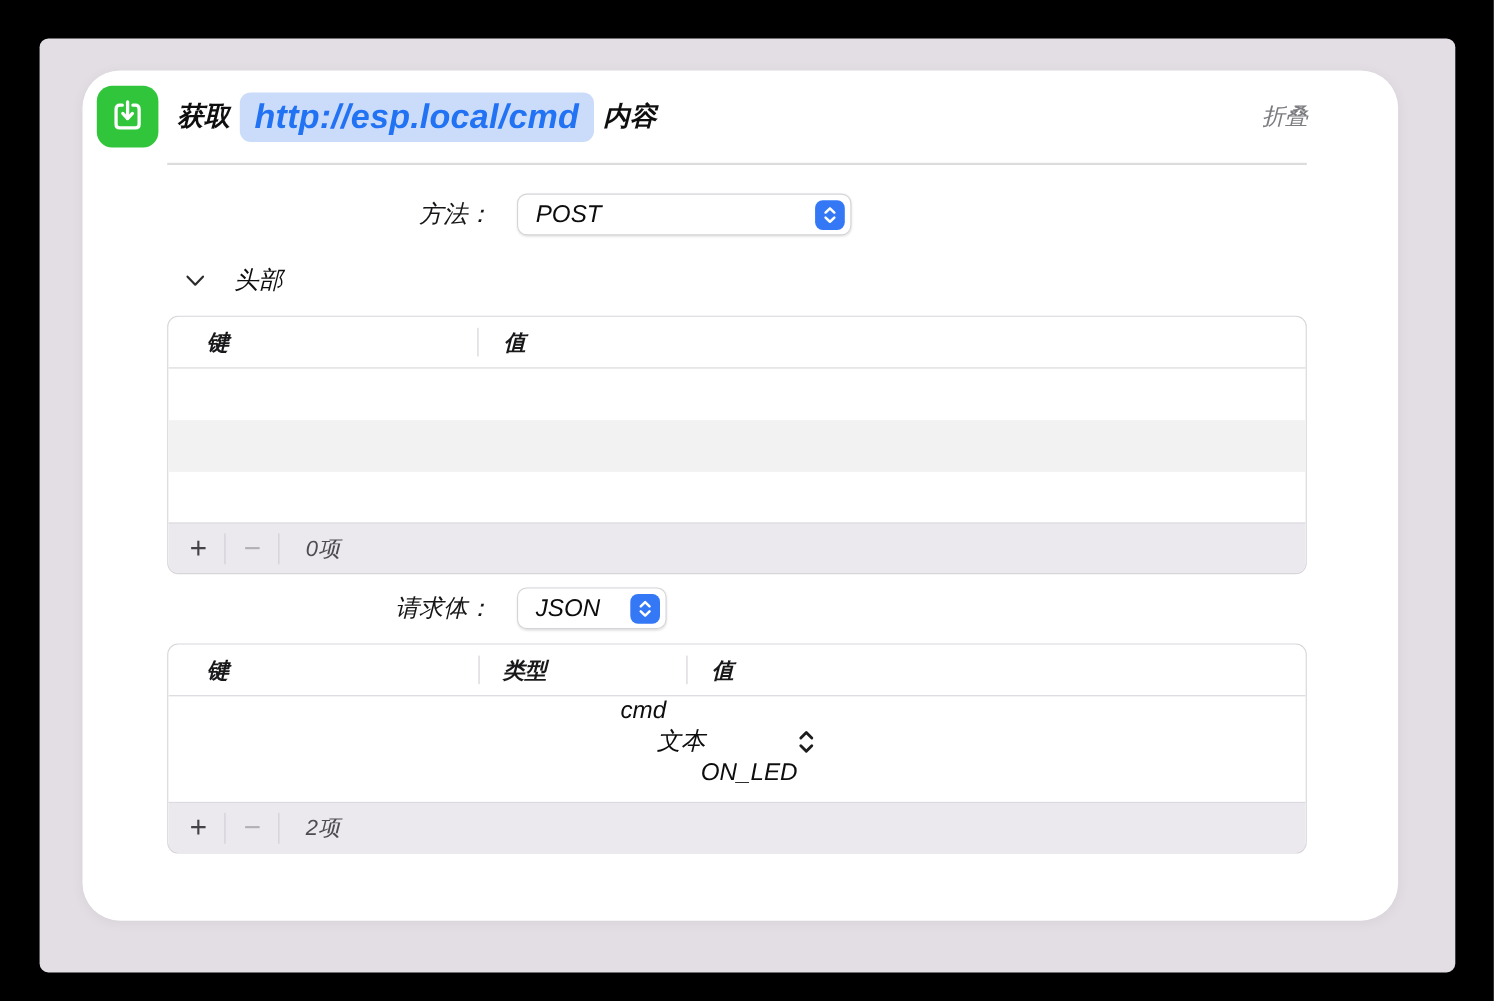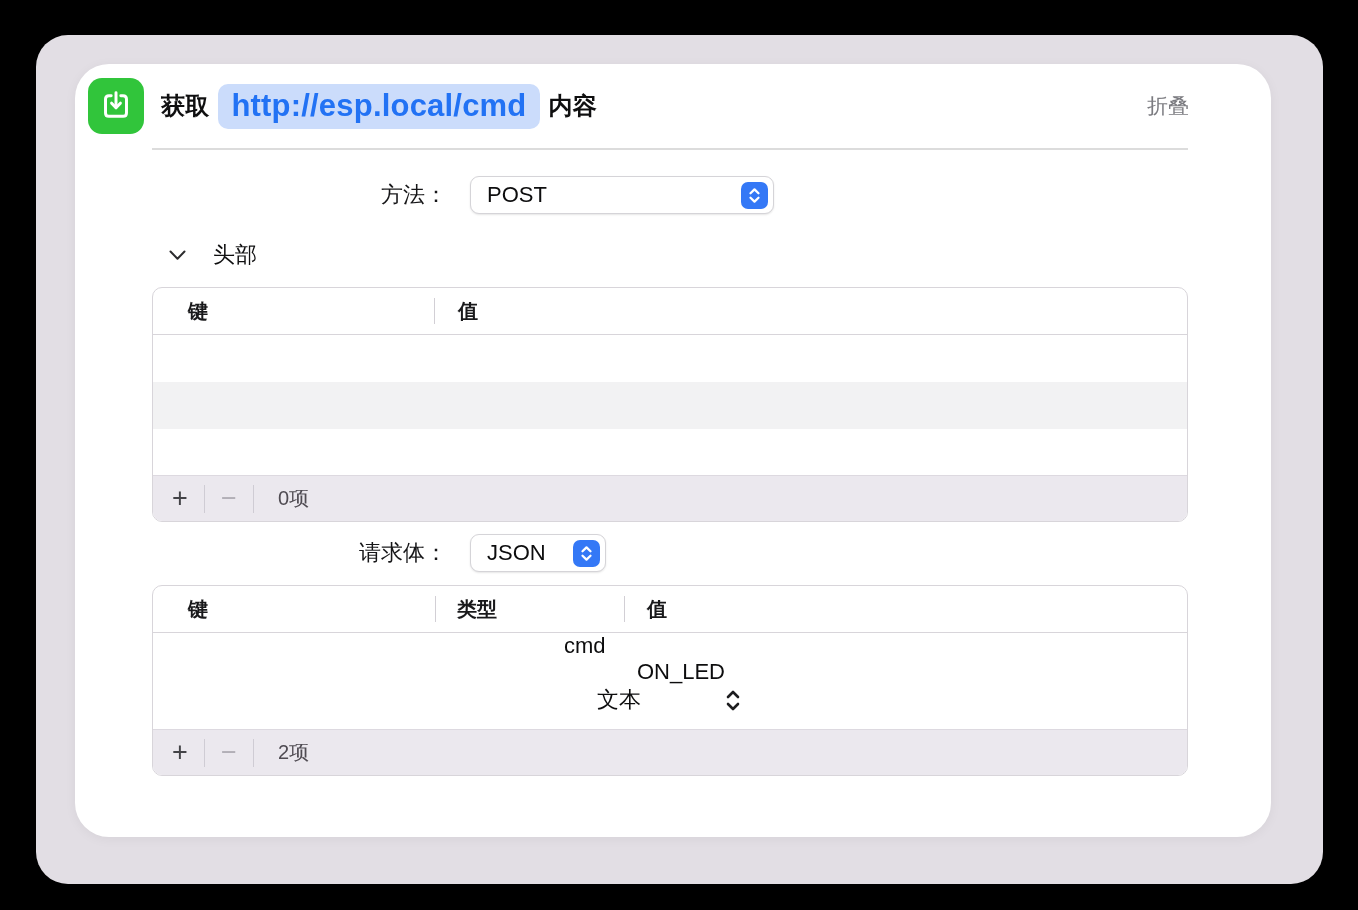--- a/index.html
+++ b/index.html
@@ -12,21 +12,21 @@
   html,body{width:1358px;height:910px;}
   body{
     background:#000;
     font-family:"Liberation Sans","DejaVu Sans",sans-serif;
     color:#111;
     position:relative;
     overflow:hidden;
   }
   .panel{
     position:absolute;left:36px;top:35px;width:1287px;height:849px;
-    background:#e2dee4;border-radius:32px;
+    background:#e2dee4;border-radius:8px;font-style:italic;
   }
   .card{
     position:absolute;left:39px;top:29px;width:1196px;height:773px;
     background:#fff;border-radius:34px;
     box-shadow:0 2px 12px rgba(0,0,0,0.05);
   }
   
   .title-row{
     height:84px;display:flex;align-items:center;
     padding-left:13px;padding-right:82px;
@@ -190,28 +190,28 @@
         <div class="t-head">
           <span class="h-cell col-key">键</span>
           <span class="t-vline"></span>
           <span class="h-cell col-type">类型</span>
           <span class="t-vline"></span>
           <span class="h-cell col-val">值</span>
         </div>
 
         <div class="t-row" style="height:50px">
           <span class="cell col-key">cmd</span>
-          <span class="cell col-val">ON_LED</span>
           <span class="cell col-type type-cell">
             <span>文本</span>
             <svg class="row-stepper" width="18" height="25" viewBox="0 0 18 25" fill="none" stroke="#1d1d1f" stroke-width="2.6" stroke-linecap="round" stroke-linejoin="round">
               <path d="M4 9 L9 4 L14 9"></path>
               <path d="M4 16 L9 21 L14 16"></path>
             </svg>
           </span>
+          <span class="cell col-val">ON_LED</span>
         </div>
 
 
         <div class="t-row" style="height:46px"></div>
 
         <div class="t-footer">
           <span class="pm-btn">+</span>
           <span class="f-vline"></span>
           <span class="pm-btn minus">−</span>
           <span class="f-vline"></span>

